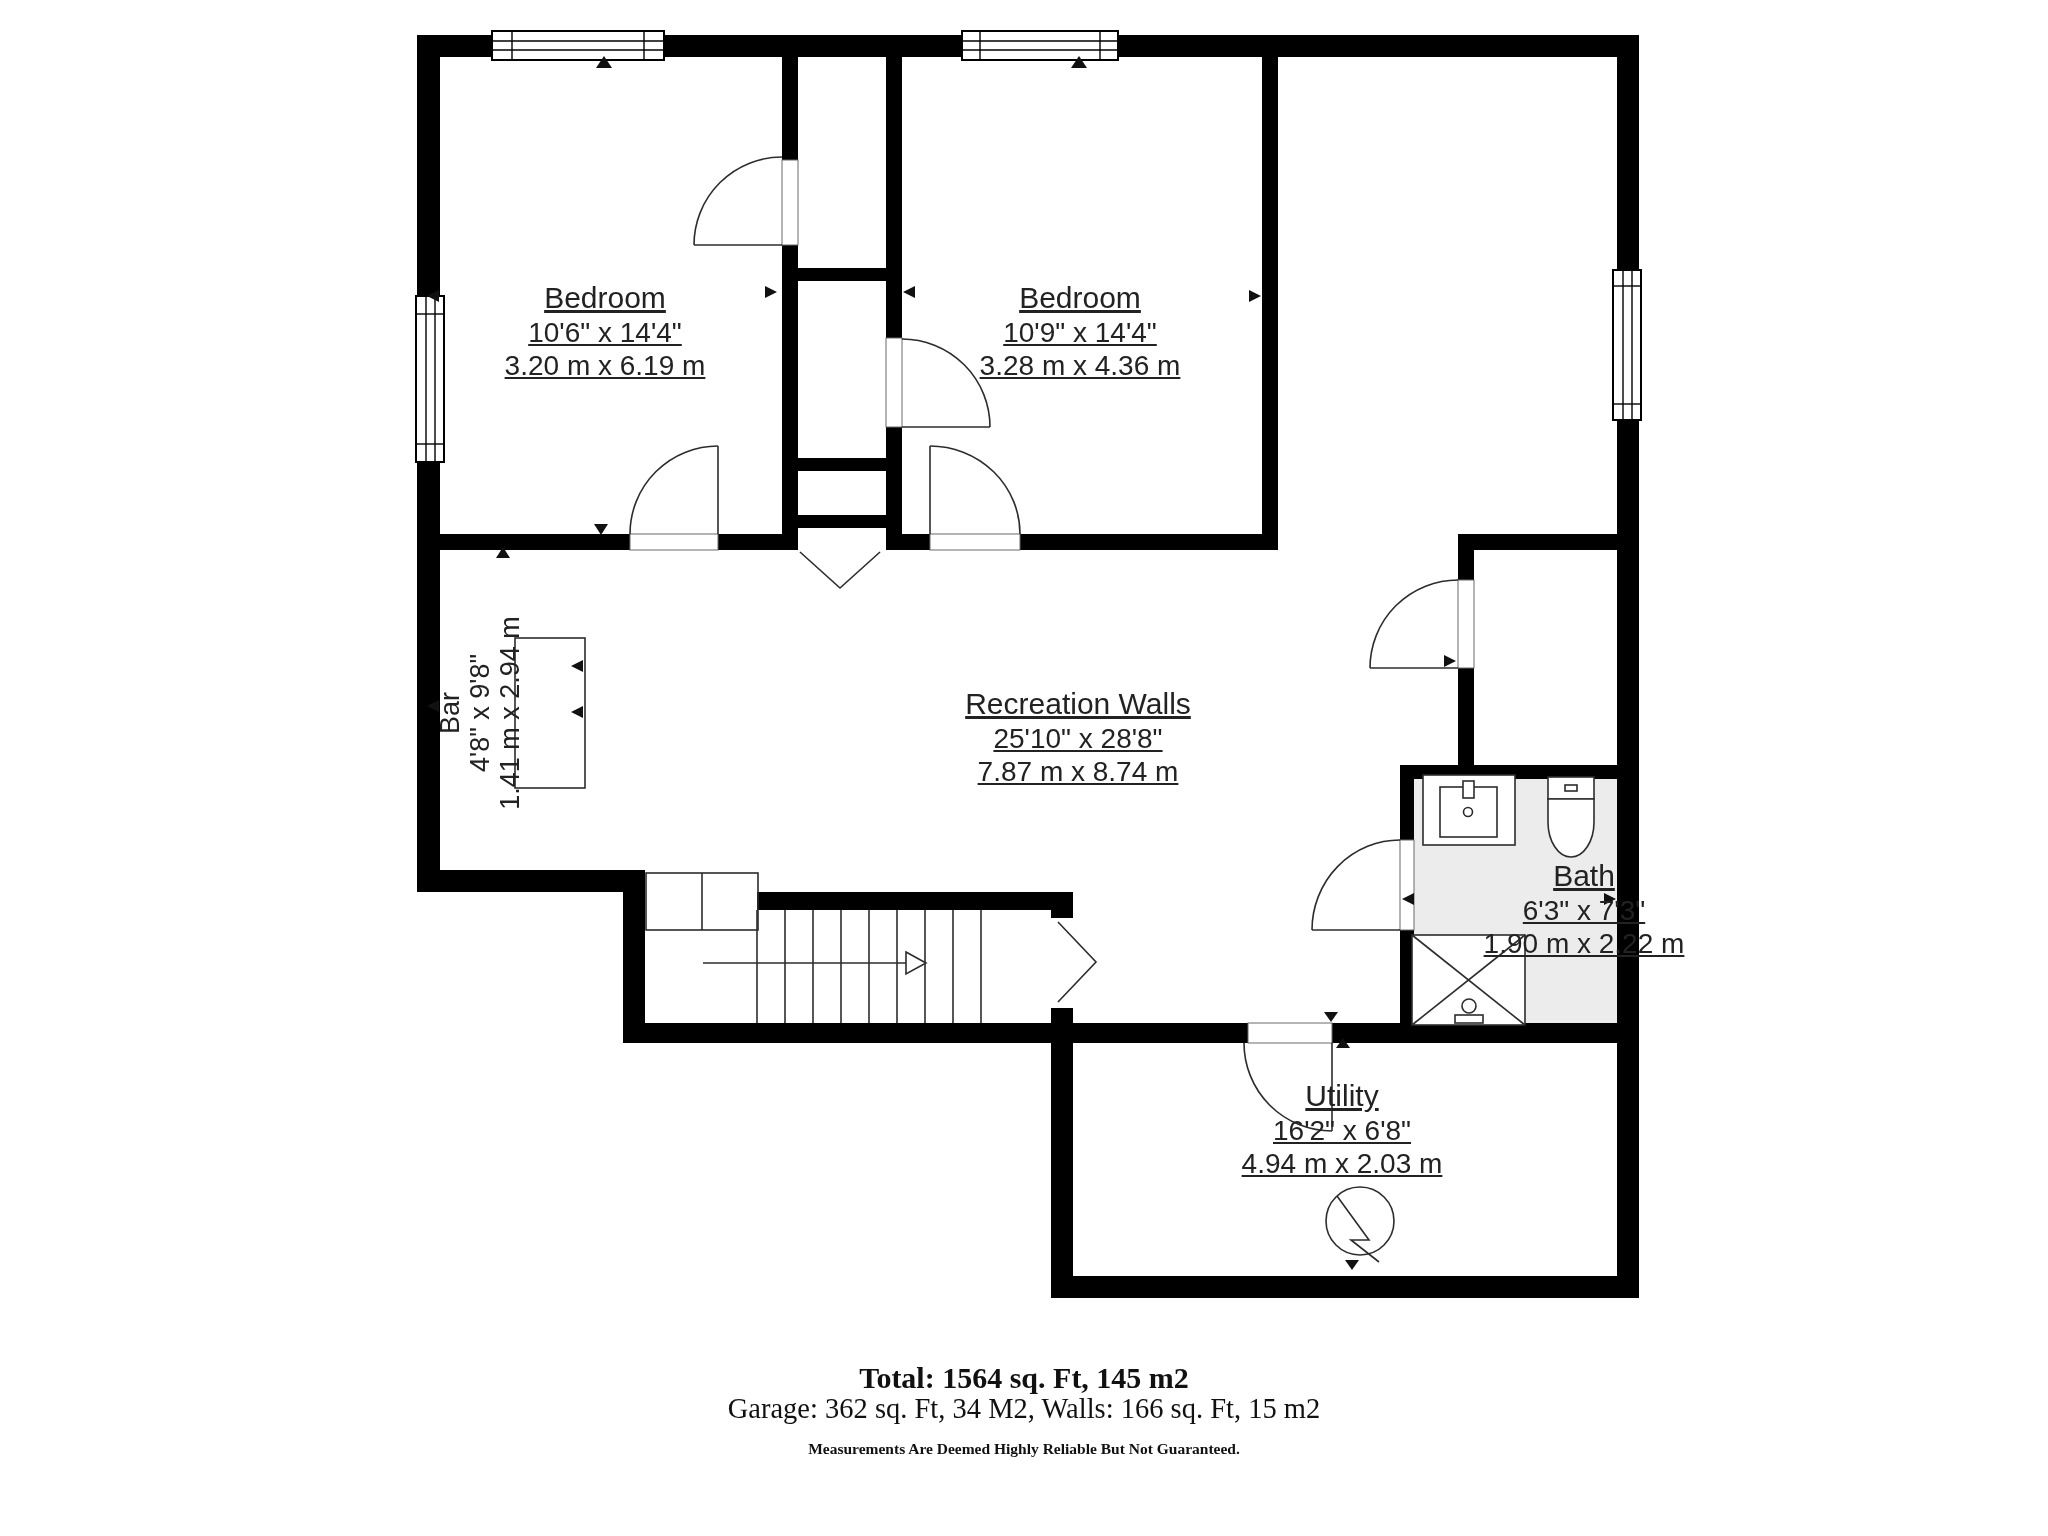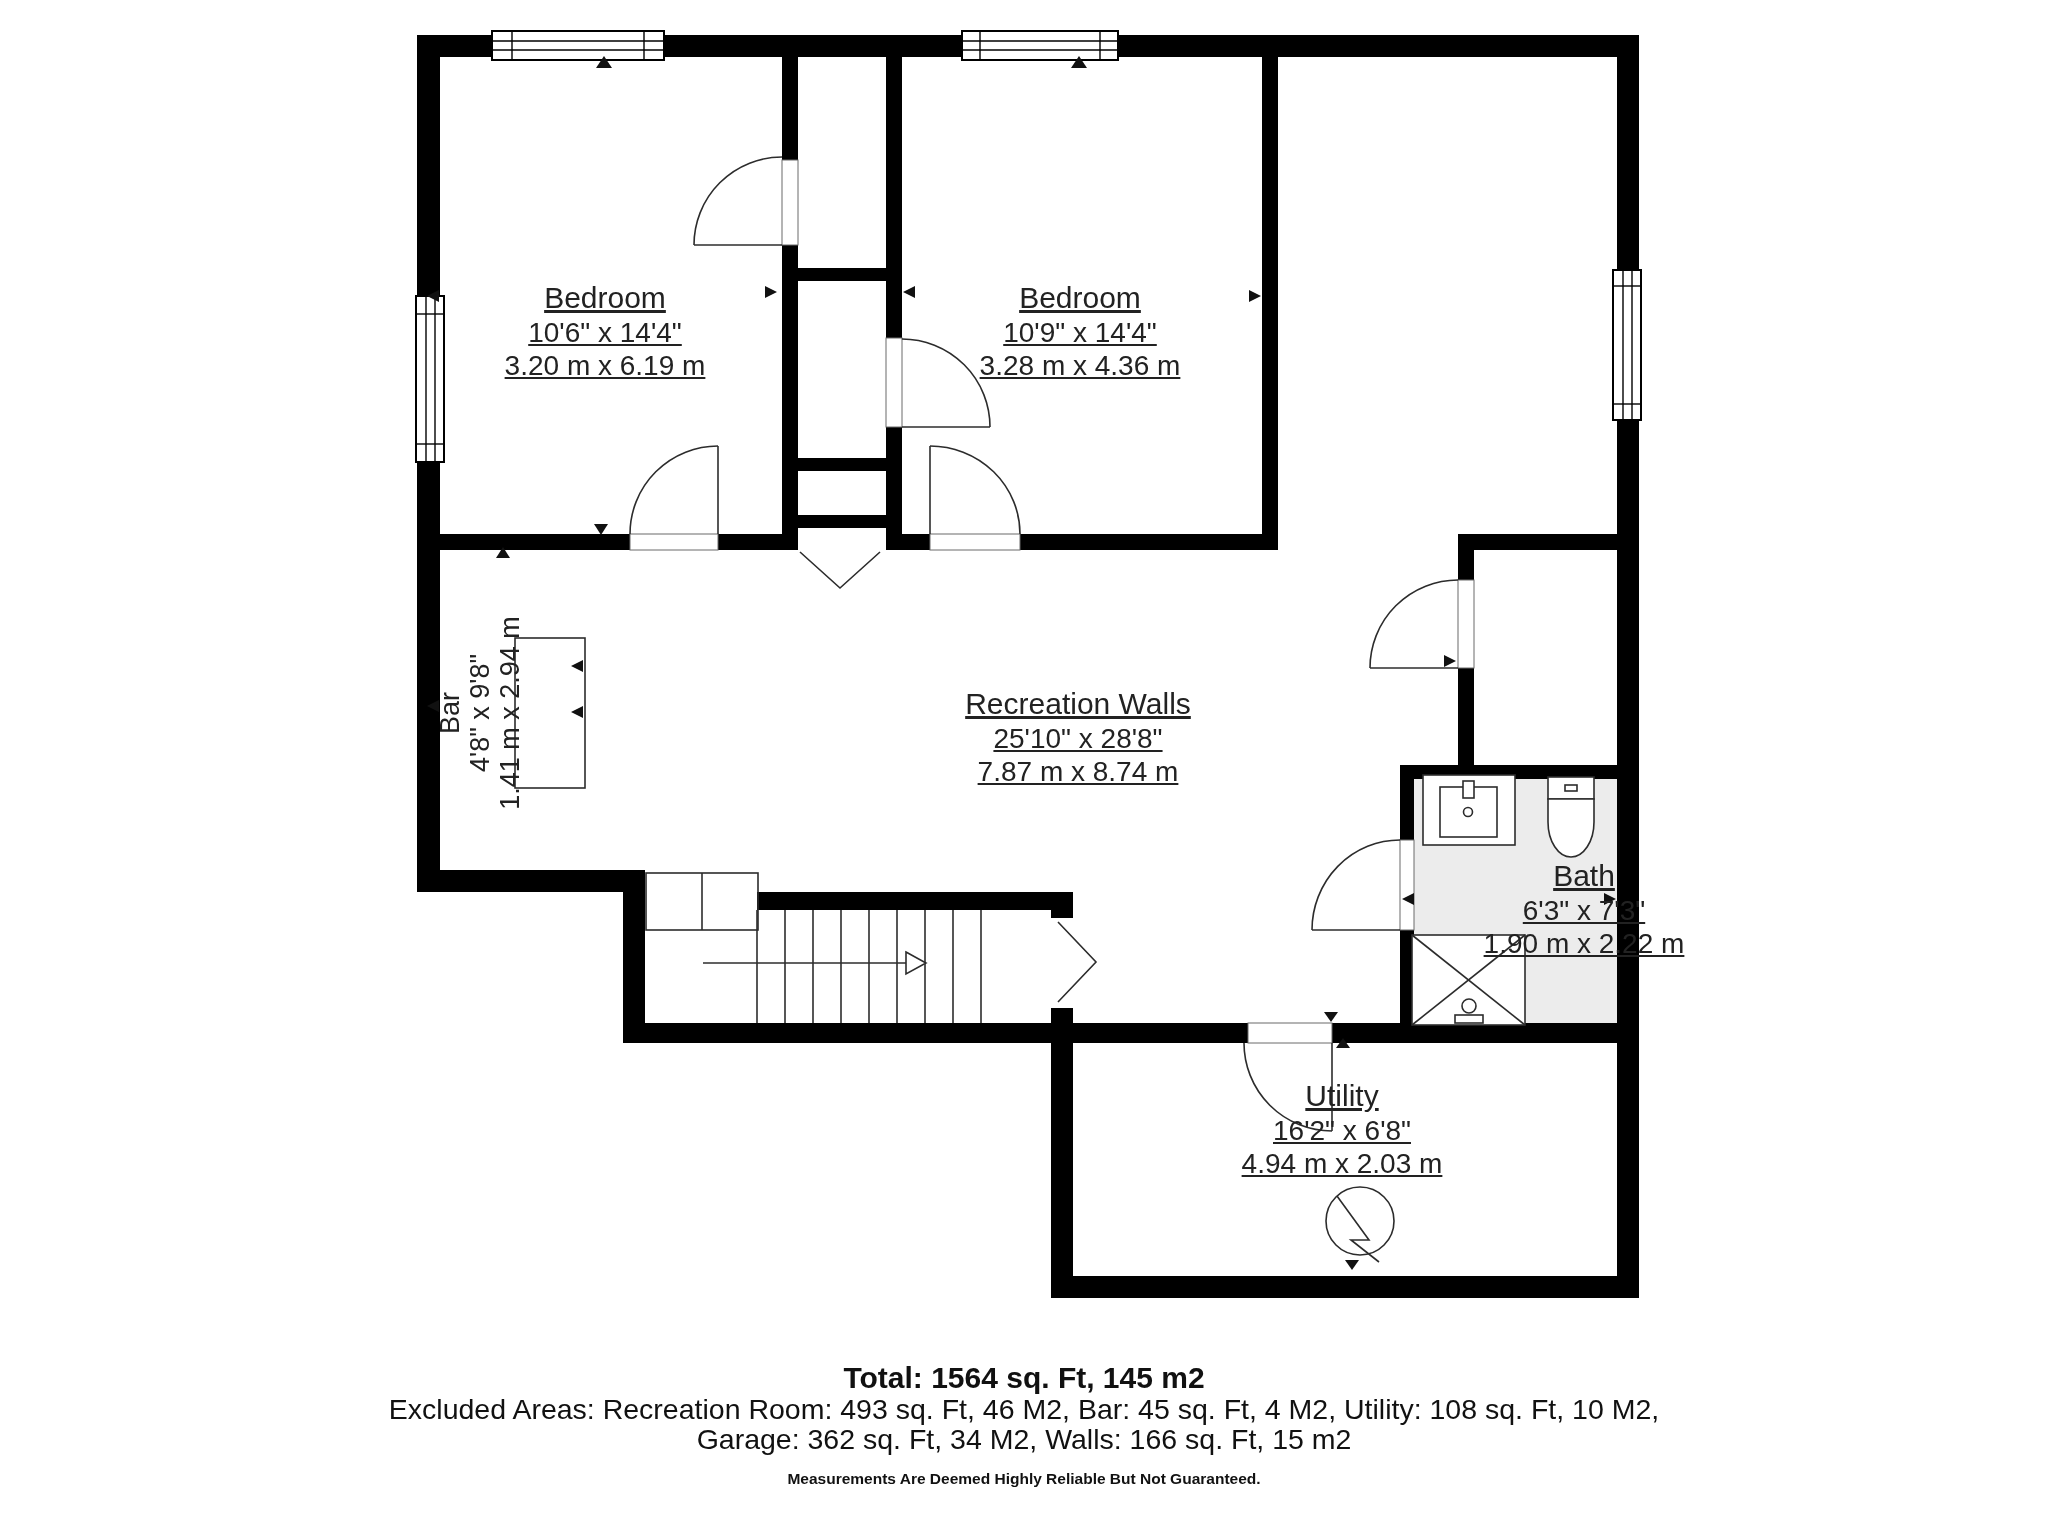--- a/index.html
+++ b/index.html
@@ -13,21 +13,21 @@
   .casing{fill:#fff;stroke:#6a6a6a;stroke-width:1;}
   .winframe{fill:#fff;stroke:#000;stroke-width:2;}
   .winline{stroke:#000;stroke-width:1.4;}
   .marker{fill:#111;}
   .arrowhead{fill:#fff;stroke:#2c2c2c;stroke-width:1.6;}
   .room-label{position:absolute;text-align:center;transform:translateX(-50%);z-index:5;text-decoration:underline;}
   .rname{font-size:30px;line-height:36px;}
   .rdim{font-size:28px;line-height:33px;}
   .bar-label{position:absolute;text-align:center;transform:translate(-50%,-50%) rotate(-90deg);z-index:5;}
   .bar-label .rname,.bar-label .rdim{font-size:27px;line-height:30px;}
-  #summary{position:absolute;left:0;top:1362px;width:2048px;text-align:center;z-index:5;color:#111;}
+  #summary{position:absolute;left:0;top:1362px;width:2048px;text-align:center;z-index:5;color:#111;font-family:Liberation Serif, serif;}
   .s-total{font-size:30px;font-weight:700;line-height:32px;}
   .s-line{font-size:28.5px;line-height:30px;}
   .s-disclaimer{font-size:15.5px;font-weight:600;margin-top:16px;color:#111;}
 </style>
 </head>
 <body>
 
 <div id="stage">
 
   <svg id="plan-svg" width="2048" height="1536" viewBox="0 0 2048 1536">
@@ -253,18 +253,17 @@
   </div>
 
   <div class="room-label" style="left:1342px;top:1078px;width:320px">
     <div class="rname">Utility</div>
     <div class="rdim">16'2" x 6'8"</div>
     <div class="rdim">4.94 m x 2.03 m</div>
   </div>
 
   <div id="summary">
     <div class="s-total">Total: 1564 sq. Ft, 145 m2</div>
-    <div class="s-line">Excluded Areas: Recreation Room: 493 sq. Ft, 46 M2, Bar: 45 sq. Ft, 4 M2, Utility: 108 sq. Ft, 10 M2,</div>
     <div class="s-line">Garage: 362 sq. Ft, 34 M2, Walls: 166 sq. Ft, 15 m2</div>
     <div class="s-disclaimer">Measurements Are Deemed Highly Reliable But Not Guaranteed.</div>
   </div>
 
 </div>
 
 </body></html>

